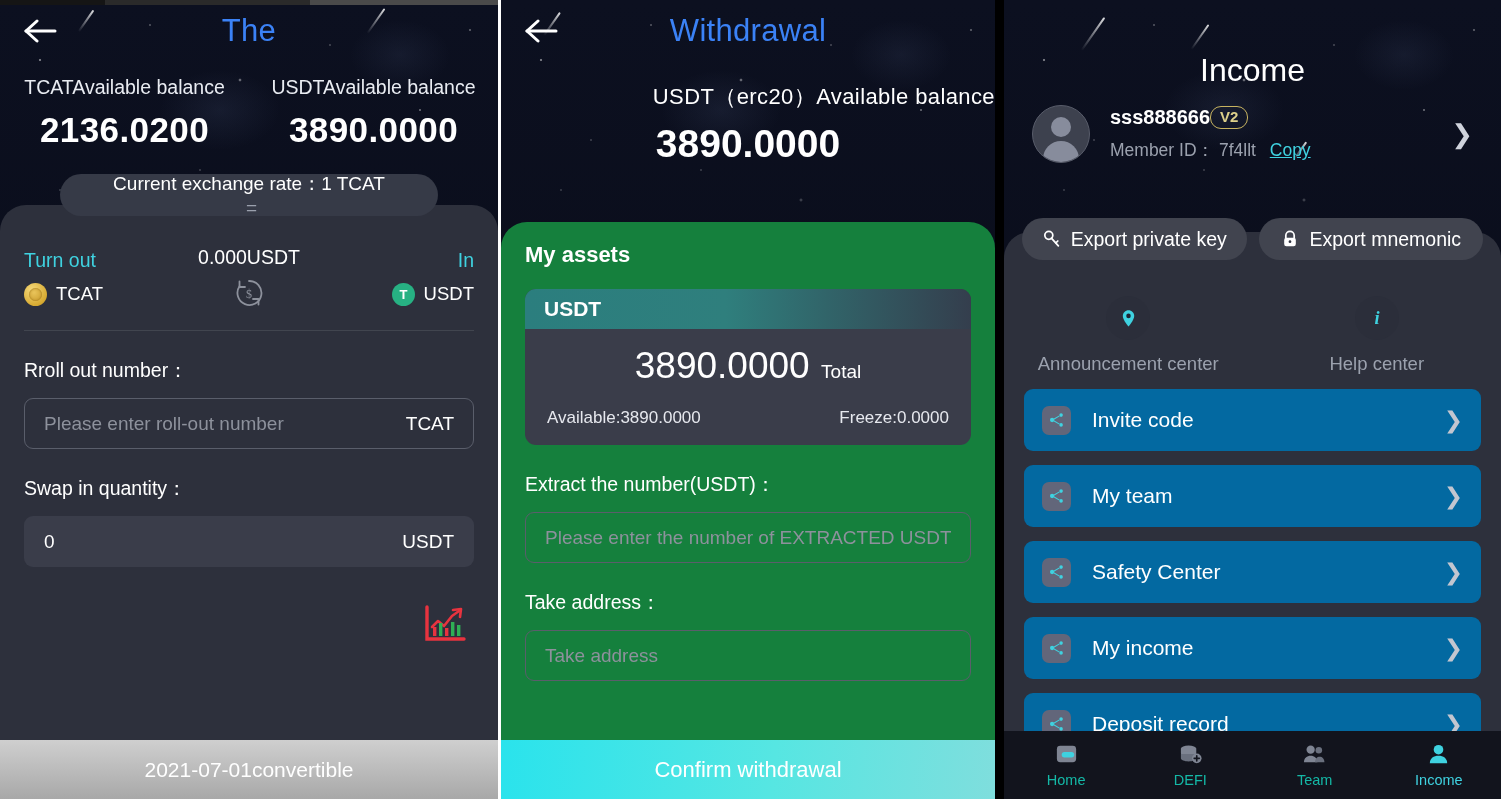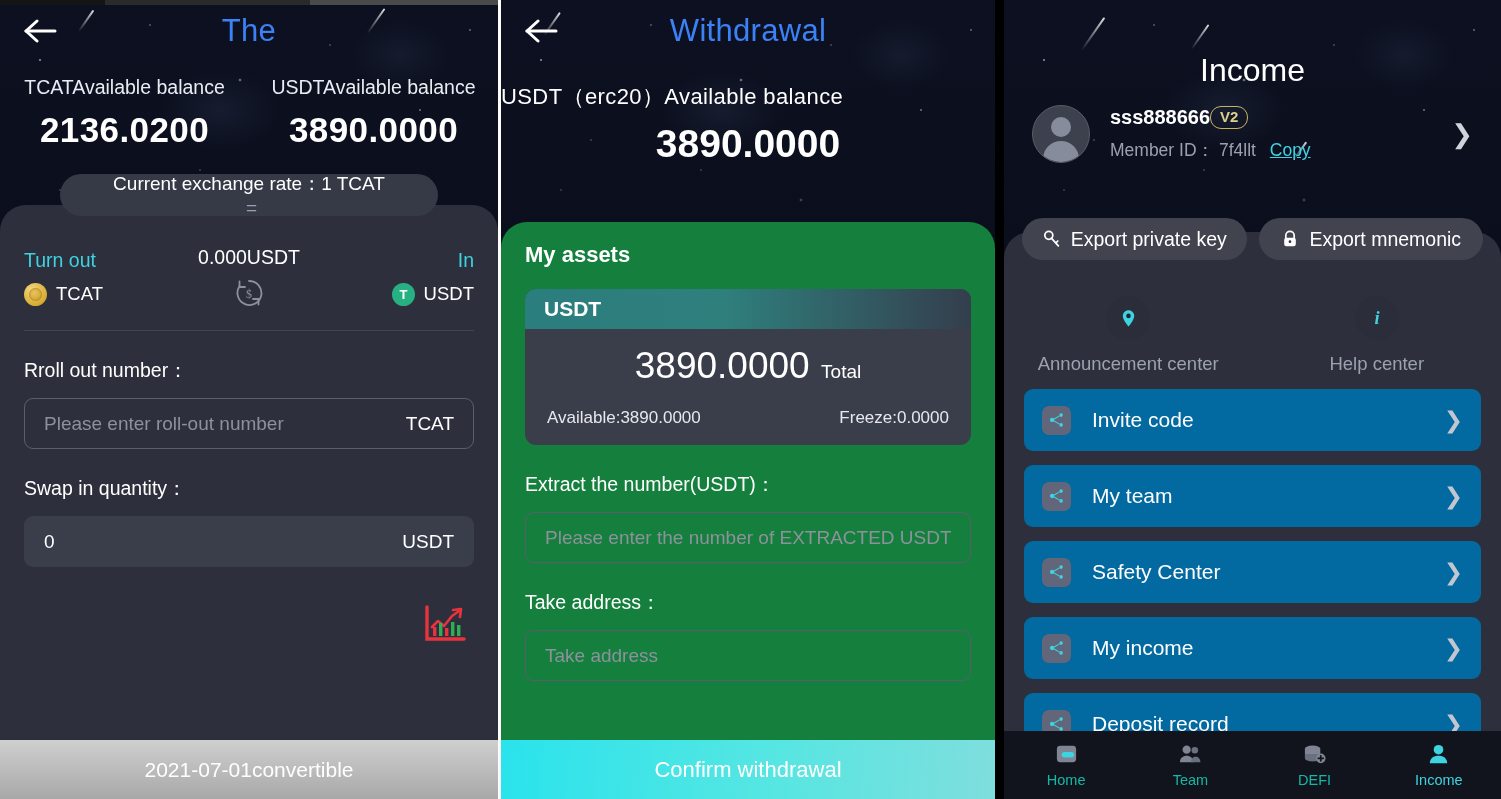--- a/index.html
+++ b/index.html
@@ -184,21 +184,21 @@
     background: linear-gradient(180deg, #cfcfcf 0%, #a8a8a8 100%);
   }
   .bottom-cta.cyan {
     background: linear-gradient(95deg, #2ae3ec 0%, #56e6e2 55%, #7fdedd 100%);
     font-size: 22px;
   }
 
   
   .p2-bal-label {
     position: relative; z-index: 3;
-    text-align: left; color: #fff;
+    text-align: right; color: #fff;
     font-size: 22px; margin-top: 20px; letter-spacing: .4px;
   }
   .p2-bal-value {
     position: relative; z-index: 3;
     text-align: center; color: #fff;
     font-size: 39px; font-weight: bold; margin-top: 10px;
   }
   .p2-card {
     position: absolute; left: 0; right: 0; top: 222px; bottom: 0;
     background: #15803d; border-radius: 26px 26px 0 0;
@@ -634,37 +634,37 @@
     <div class="tabbar">
       <div class="tab">
         <svg viewBox="0 0 26 26" width="25" height="25">
           <rect x="3" y="4" width="20" height="17" rx="3.5" fill="#7f8593"></rect>
           <rect x="8" y="10.5" width="13" height="5.6" rx="2.8" fill="#3fd2e0"></rect>
         </svg>
         <span class="tab-lbl">Home</span>
       </div>
       <div class="tab">
         <svg viewBox="0 0 26 26" width="25" height="25">
-          <circle cx="9" cy="8" r="4.3" fill="#7f8593"></circle>
-          <path d="M2 21 c0-4.2 3.2-6.6 7-6.6 s7 2.4 7 6.6z" fill="#7f8593"></path>
-          <circle cx="17.5" cy="8.5" r="3.4" fill="#6a707e"></circle>
-          <path d="M13.5 21 c0-3.6 2.3-5.7 4.9-5.7 s4.9 2.1 4.9 5.7z" fill="#6a707e"></path>
-        </svg>
-        <span class="tab-lbl">Team</span>
-      </div>
-      <div class="tab">
-        <svg viewBox="0 0 26 26" width="25" height="25">
           <ellipse cx="11" cy="7" rx="8" ry="3.3" fill="#7f8593"></ellipse>
           <path d="M3 7 v4.6 c0 1.8 3.6 3.3 8 3.3 s8-1.5 8-3.3 V7" fill="#7f8593"></path>
           <path d="M3 12.6 v4.3 c0 1.8 3.6 3.3 8 3.3 s8-1.5 8-3.3 v-4.3" fill="#6a707e"></path>
           <circle cx="19.5" cy="17" r="5" fill="#7f8593"></circle>
           <path d="M19.5 14.3 v5.4 M16.8 17 h5.4" stroke="#12141d" stroke-width="1.7" stroke-linecap="round"></path>
         </svg>
         <span class="tab-lbl">DEFI</span>
       </div>
+      <div class="tab">
+        <svg viewBox="0 0 26 26" width="25" height="25">
+          <circle cx="9" cy="8" r="4.3" fill="#7f8593"></circle>
+          <path d="M2 21 c0-4.2 3.2-6.6 7-6.6 s7 2.4 7 6.6z" fill="#7f8593"></path>
+          <circle cx="17.5" cy="8.5" r="3.4" fill="#6a707e"></circle>
+          <path d="M13.5 21 c0-3.6 2.3-5.7 4.9-5.7 s4.9 2.1 4.9 5.7z" fill="#6a707e"></path>
+        </svg>
+        <span class="tab-lbl">Team</span>
+      </div>
       <div class="tab active">
         <svg viewBox="0 0 26 26" width="25" height="25">
           <circle cx="13" cy="8" r="5" fill="#3fd2e0"></circle>
           <path d="M4 22 c0-5 4-7.6 9-7.6 s9 2.6 9 7.6z" fill="#3fd2e0"></path>
         </svg>
         <span class="tab-lbl">Income</span>
       </div>
     </div>
   </div>
 

